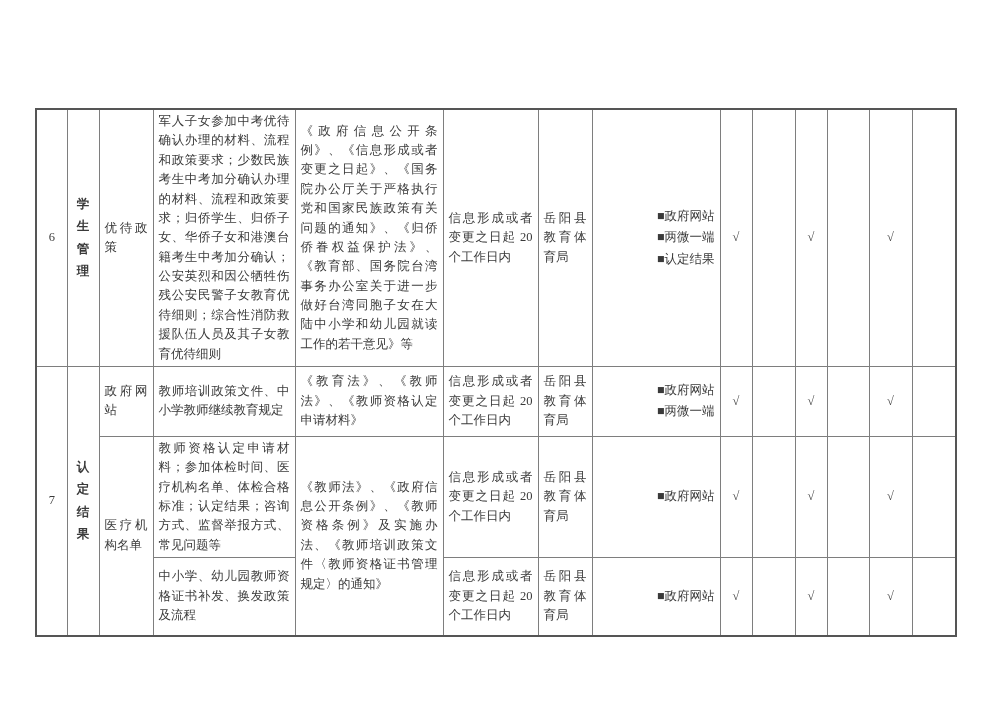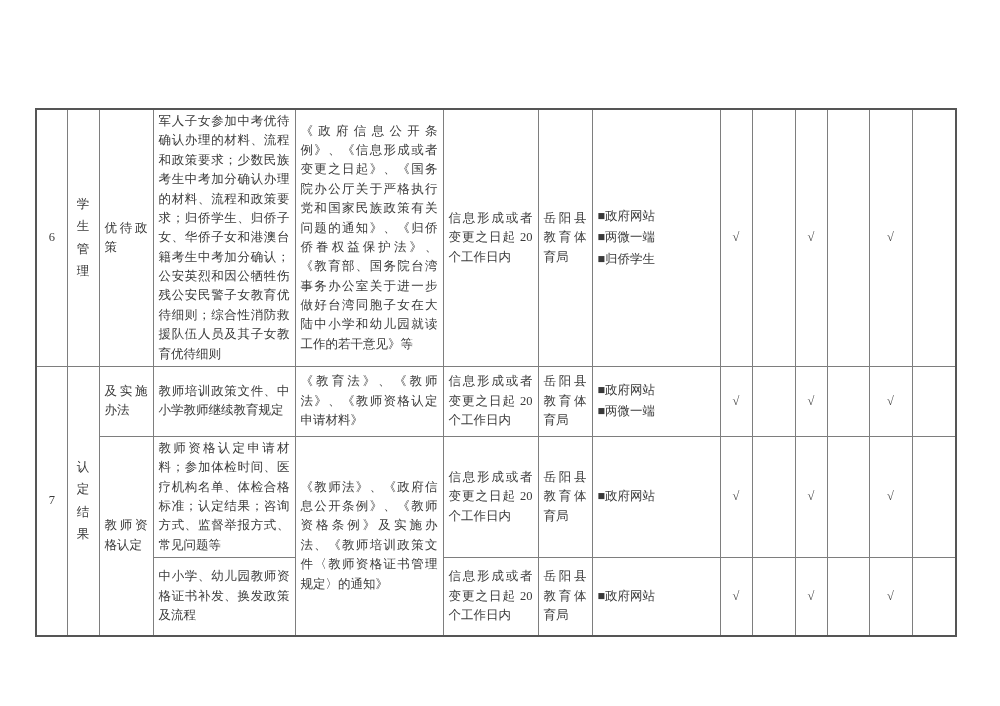--- a/index.html
+++ b/index.html
@@ -39,20 +39,21 @@
     text-align: center;
     font-size: 12.5px;
   }
   td.cat { text-align: center; padding: 2px 2px; }
   .vcat {
     width: 14px;
     margin: 0 auto;
     word-break: break-all;
     line-height: 1.8;
     text-align: center;
+    font-weight: bold;
   }
   td.sub {
     text-align: justify;
     padding: 2px 5px;
     margin-top: 45px;
   }
   td.content, td.basis {
     text-align: justify;
     padding: 2px 6px;
   }
@@ -66,20 +67,21 @@
     font-size: 12px;
     padding: 2px 6px;
     margin-top: 21px;
   }
   td.channels {
     padding: 2px 4px;
   }
   td.channels div {
     line-height: 1.7;
     white-space: nowrap;
+    text-align: right;
   }
   td.chk {
     text-align: center;
     font-size: 12px;
     color: #4a4a4a;
     padding: 0;
   }
   tr.r6  { height: 214px; }
   tr.r7a { height: 70px;  }
   tr.r7b { height: 103px; }
@@ -114,54 +116,54 @@
         <div class="vcat">学生管理</div>
       </td>
       <td class="sub">优待政策</td>
       <td class="content">军人子女参加中考优待确认办理的材料、流程和政策要求；少数民族考生中考加分确认办理的材料、流程和政策要求；归侨学生、归侨子女、华侨子女和港澳台籍考生中考加分确认；公安英烈和因公牺牲伤残公安民警子女教育优待细则；综合性消防救援队伍人员及其子女教育优待细则</td>
       <td class="basis">《政府信息公开条例》、《信息形成或者变更之日起》、《国务院办公厅关于严格执行党和国家民族政策有关问题的通知》、《归侨侨眷权益保护法》、《教育部、国务院台湾事务办公室关于进一步做好台湾同胞子女在大陆中小学和幼儿园就读工作的若干意见》等</td>
       <td class="time">信息形成或者变更之日起 20 个工作日内</td>
       <td class="dept">岳阳县教育体育局</td>
       <td class="channels">
         <div>■政府网站</div>
         <div>■两微一端</div>
-        <div>■归侨学生</div>
+        <div>■认定结果</div>
       </td>
       <td class="chk">√</td>
       <td class="chk"></td>
       <td class="chk">√</td>
       <td class="chk"></td>
       <td class="chk">√</td>
       <td class="chk"></td>
     </tr>
 
     <tr class="r7a">
       <td class="seq" rowspan="3">7</td>
       <td class="cat" rowspan="3">
         <div class="vcat">认定结果</div>
       </td>
-      <td class="sub">及实施办法</td>
+      <td class="sub">政府网站</td>
       <td class="content">教师培训政策文件、中小学教师继续教育规定</td>
       <td class="basis">《教育法》、《教师法》、《教师资格认定申请材料》</td>
       <td class="time">信息形成或者变更之日起 20 个工作日内</td>
       <td class="dept">岳阳县教育体育局</td>
       <td class="channels">
         <div>■政府网站</div>
         <div>■两微一端</div>
       </td>
       <td class="chk">√</td>
       <td class="chk"></td>
       <td class="chk">√</td>
       <td class="chk"></td>
       <td class="chk">√</td>
       <td class="chk"></td>
     </tr>
 
     <tr class="r7b">
-      <td class="sub" rowspan="2">教师资格认定</td>
+      <td class="sub" rowspan="2">医疗机构名单</td>
       <td class="content">教师资格认定申请材料；参加体检时间、医疗机构名单、体检合格标准；认定结果；咨询方式、监督举报方式、常见问题等</td>
       <td class="basis" rowspan="2">《教师法》、《政府信息公开条例》、《教师资格条例》及实施办法、《教师培训政策文件〈教师资格证书管理规定〉的通知》</td>
       <td class="time">信息形成或者变更之日起 20 个工作日内</td>
       <td class="dept">岳阳县教育体育局</td>
       <td class="channels">
         <div>■政府网站</div>
       </td>
       <td class="chk">√</td>
       <td class="chk"></td>
       <td class="chk">√</td>

